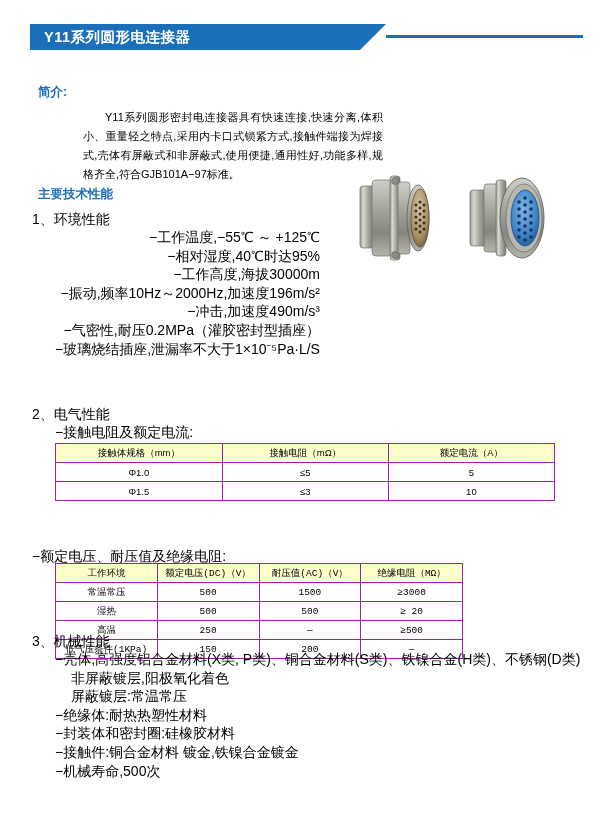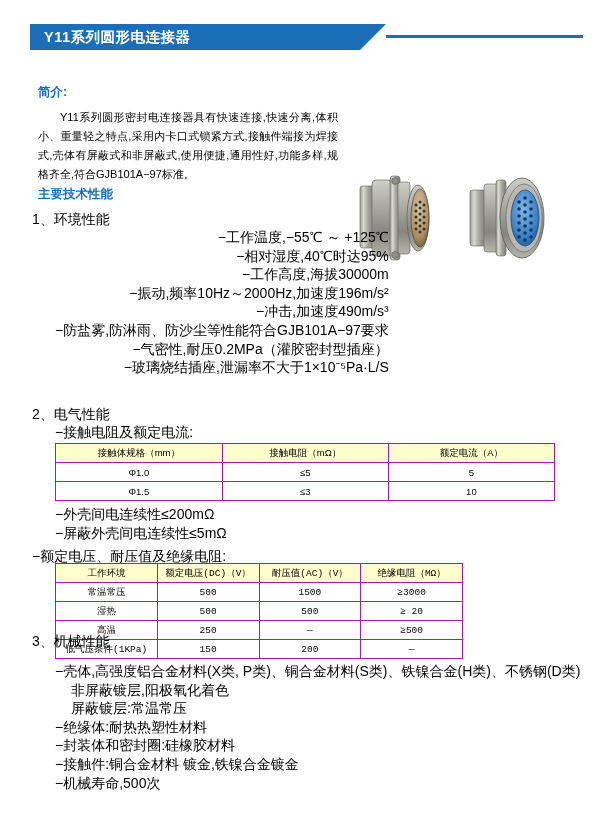--- a/index.html
+++ b/index.html
@@ -72,20 +72,21 @@
     color: #1b6fb8;
   }
   #h-intro { left: 38px; top: 84px; }
   #h-perf  { left: 38px; top: 186px; font-family: Liberation Serif, serif; }
 
   .body-text {
     position: absolute;
     font-size: 11px;
     line-height: 19px;
     color: #000;
+    margin-left: 45px;
   }
   #intro-p {
     left: 38px;
     top: 108px;
     width: 300px;
     text-indent: 22px;
     text-align: justify;
   }
   
   .num-item {
@@ -93,21 +94,21 @@
     font-size: 14px;
     line-height: 18px;
   }
   #n1 { left: 32px; top: 210px; }
   #n1-sub { left: 55px; top: 228px; line-height: 18.6px; text-align: right; }
   #n2 { left: 32px; top: 405px; }
   #n2-sub { left: 55px; top: 423px; }
   #n2-after { left: 55px; top: 505px; line-height: 18.6px; }
   #n2b-sub { left: 32px; top: 547px; }
   #n3 { left: 32px; top: 632px; }
-  #n3-sub { left: 55px; top: 650px; line-height: 18.6px; margin-top: 12px; }
+  #n3-sub { left: 55px; top: 650px; line-height: 18.6px; }
   .indent2 { padding-left: 16px; display: block; }
 
   
   .photo-wrap {
     position: absolute;
     left: 352px;
     top: 168px;
     width: 230px;
     height: 110px;
   }
@@ -240,21 +241,20 @@
 
   <div class="num-item" id="n1">
     <span>1、</span><span>环境性能</span>
   </div>
   <div class="num-item" id="n1-sub">
       <div>−工作温度,−55℃ ～ +125℃</div>
       <div>−相对湿度,40℃时达95%</div>
       <div>−工作高度,海拔30000m</div>
       <div>−振动,频率10Hz～2000Hz,加速度196m/s²</div>
       <div>−冲击,加速度490m/s³</div>
-      <div>−防盐雾,防淋雨、防沙尘等性能符合GJB101A−97要求</div>
       <div>−气密性,耐压0.2MPa（灌胶密封型插座）</div>
       <div>−玻璃烧结插座,泄漏率不大于1×10⁻⁵Pa·L/S</div>
     </div>
 
   <div class="num-item" id="n2">
     <span>2、</span><span>电气性能</span>
   </div>
   <div class="num-item" id="n2-sub">−接触电阻及额定电流:</div>
 
   <table class="spec" id="t1">
@@ -272,24 +272,20 @@
         <td>5</td>
       </tr>
       <tr>
         <td>Φ1.5</td>
         <td>≤3</td>
         <td>10</td>
       </tr>
     </tbody>
   </table>
 
-  <div class="num-item" id="n2-after">
-      <div>−外壳间电连续性≤200mΩ</div>
-      <div>−屏蔽外壳间电连续性≤5mΩ</div>
-    </div>
   <div class="num-item" id="n2b-sub">−额定电压、耐压值及绝缘电阻:</div>
 
   <table class="spec" id="t2">
     <thead>
       <tr>
         <th style="width:25%">工作环境</th>
         <th style="width:25%">额定电压(DC)（V）</th>
         <th style="width:25%">耐压值(AC)（V）</th>
         <th style="width:25%">绝缘电阻（MΩ）</th>
       </tr>

